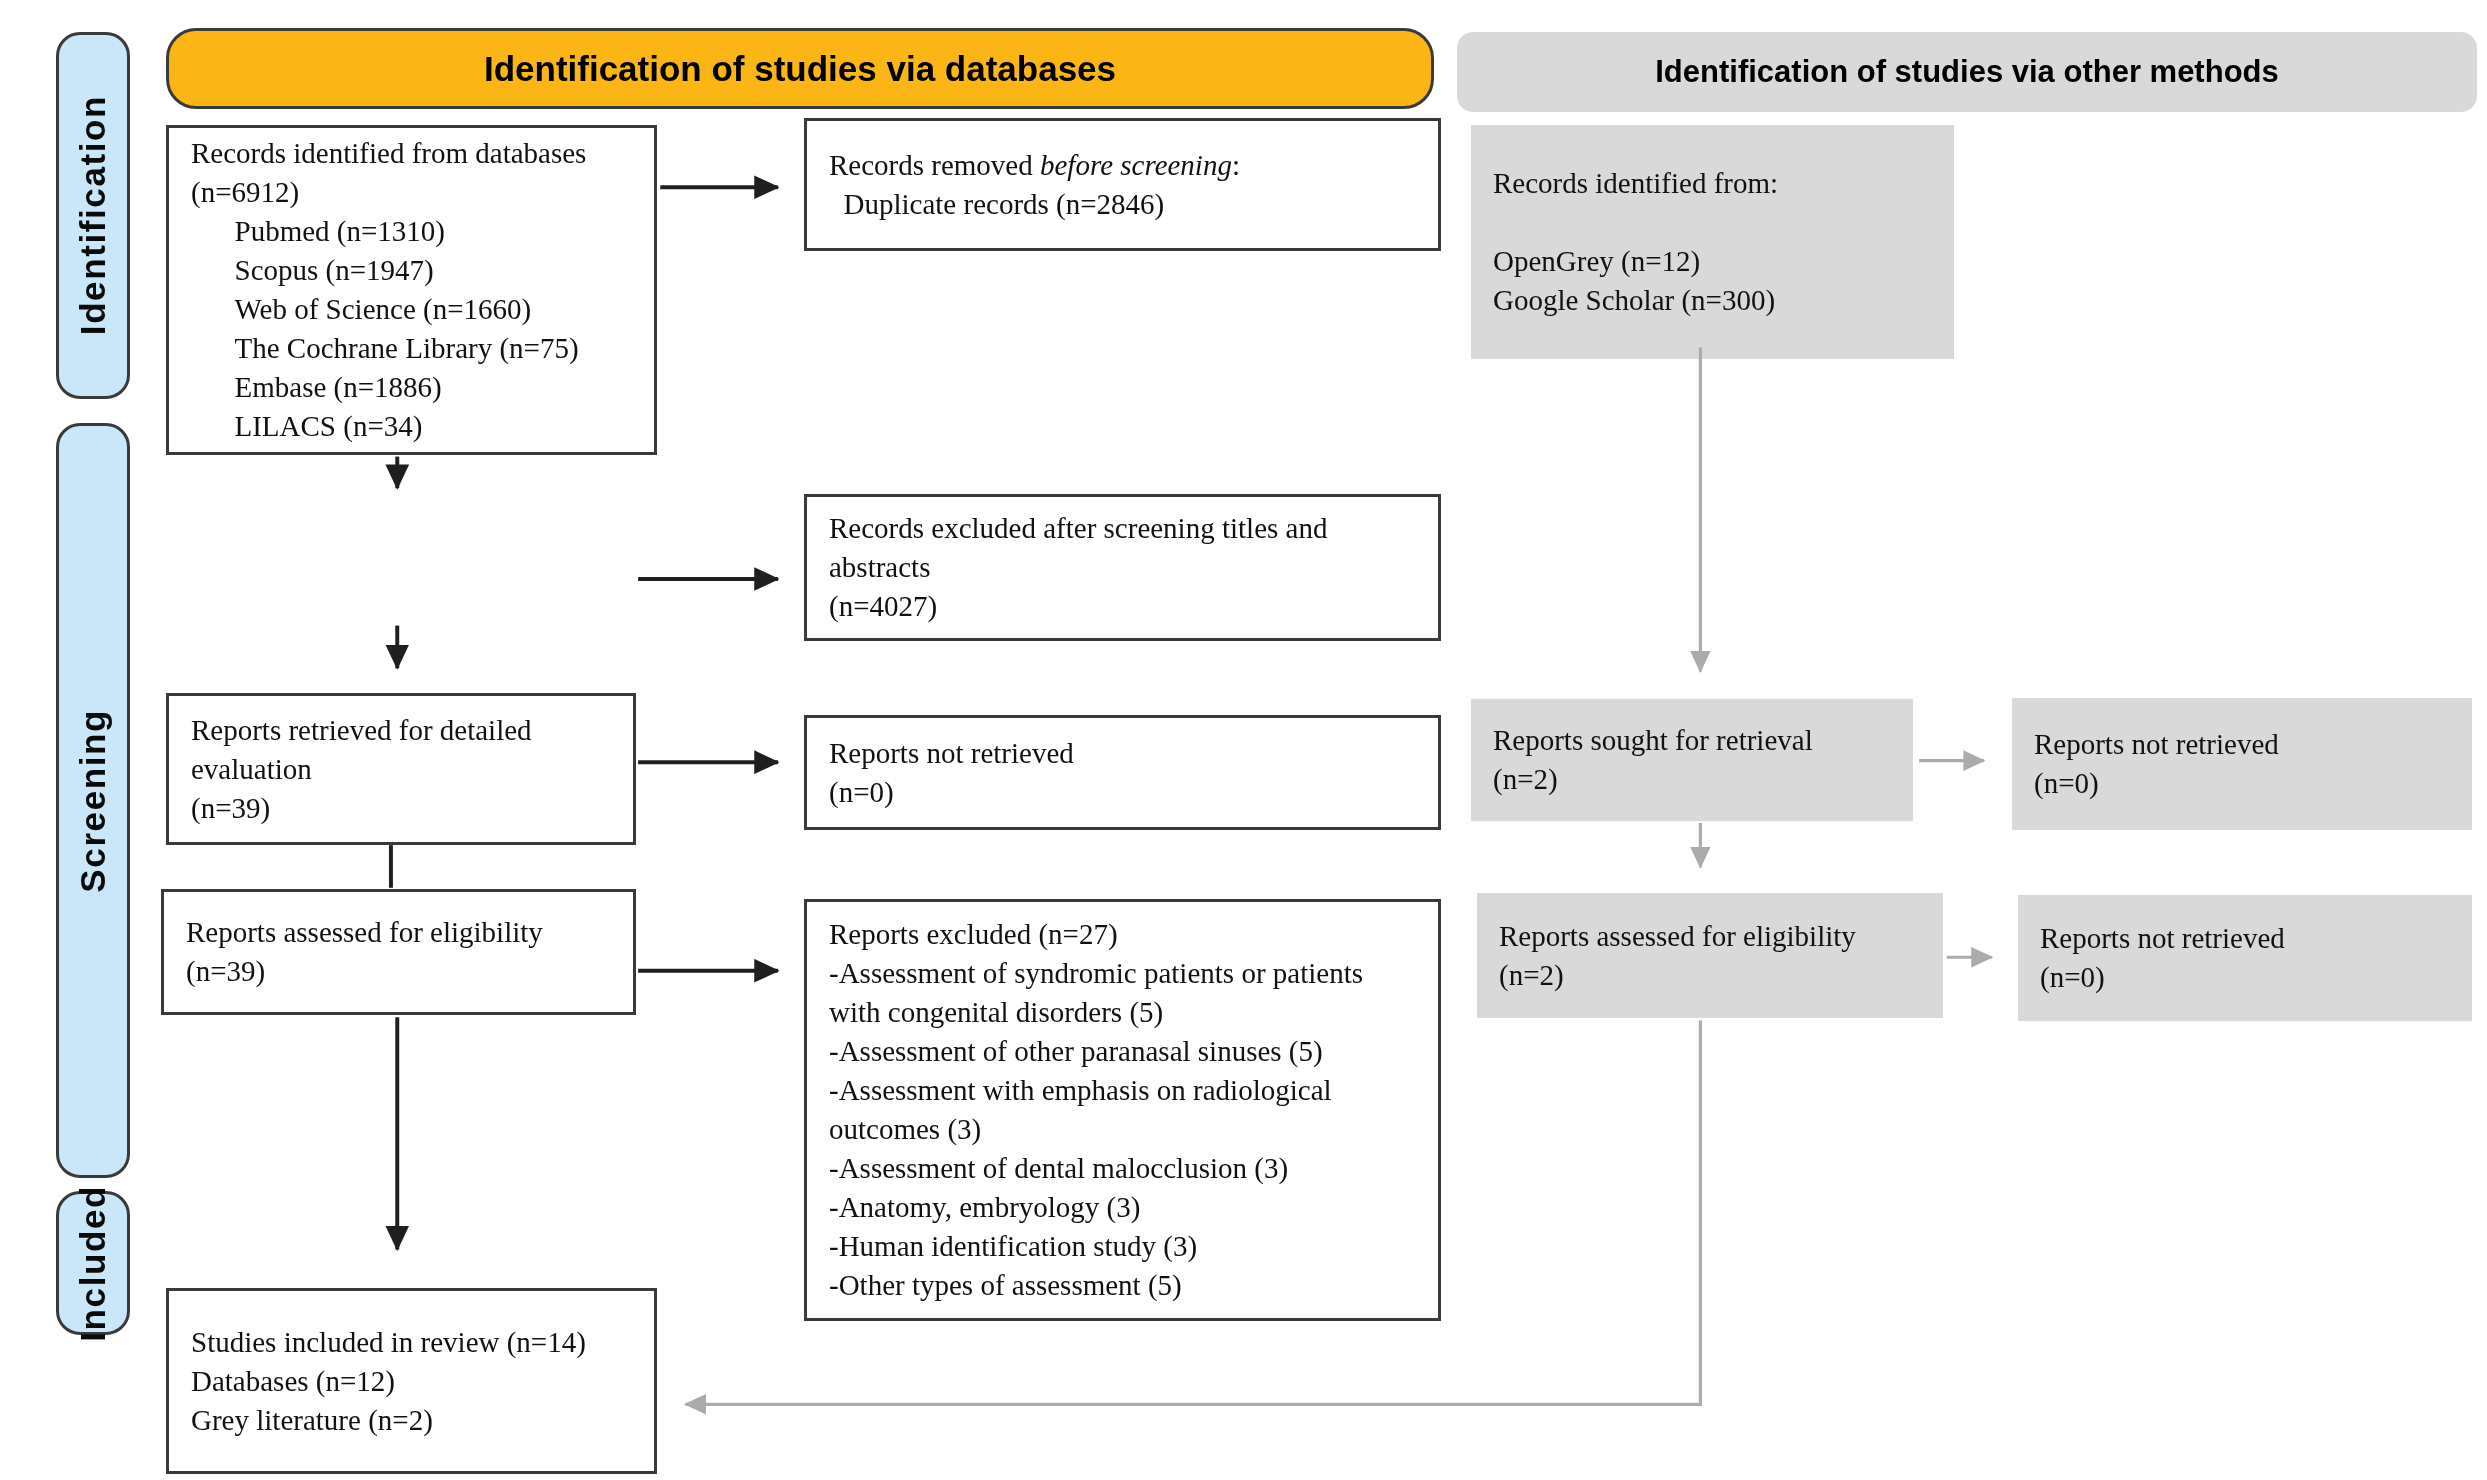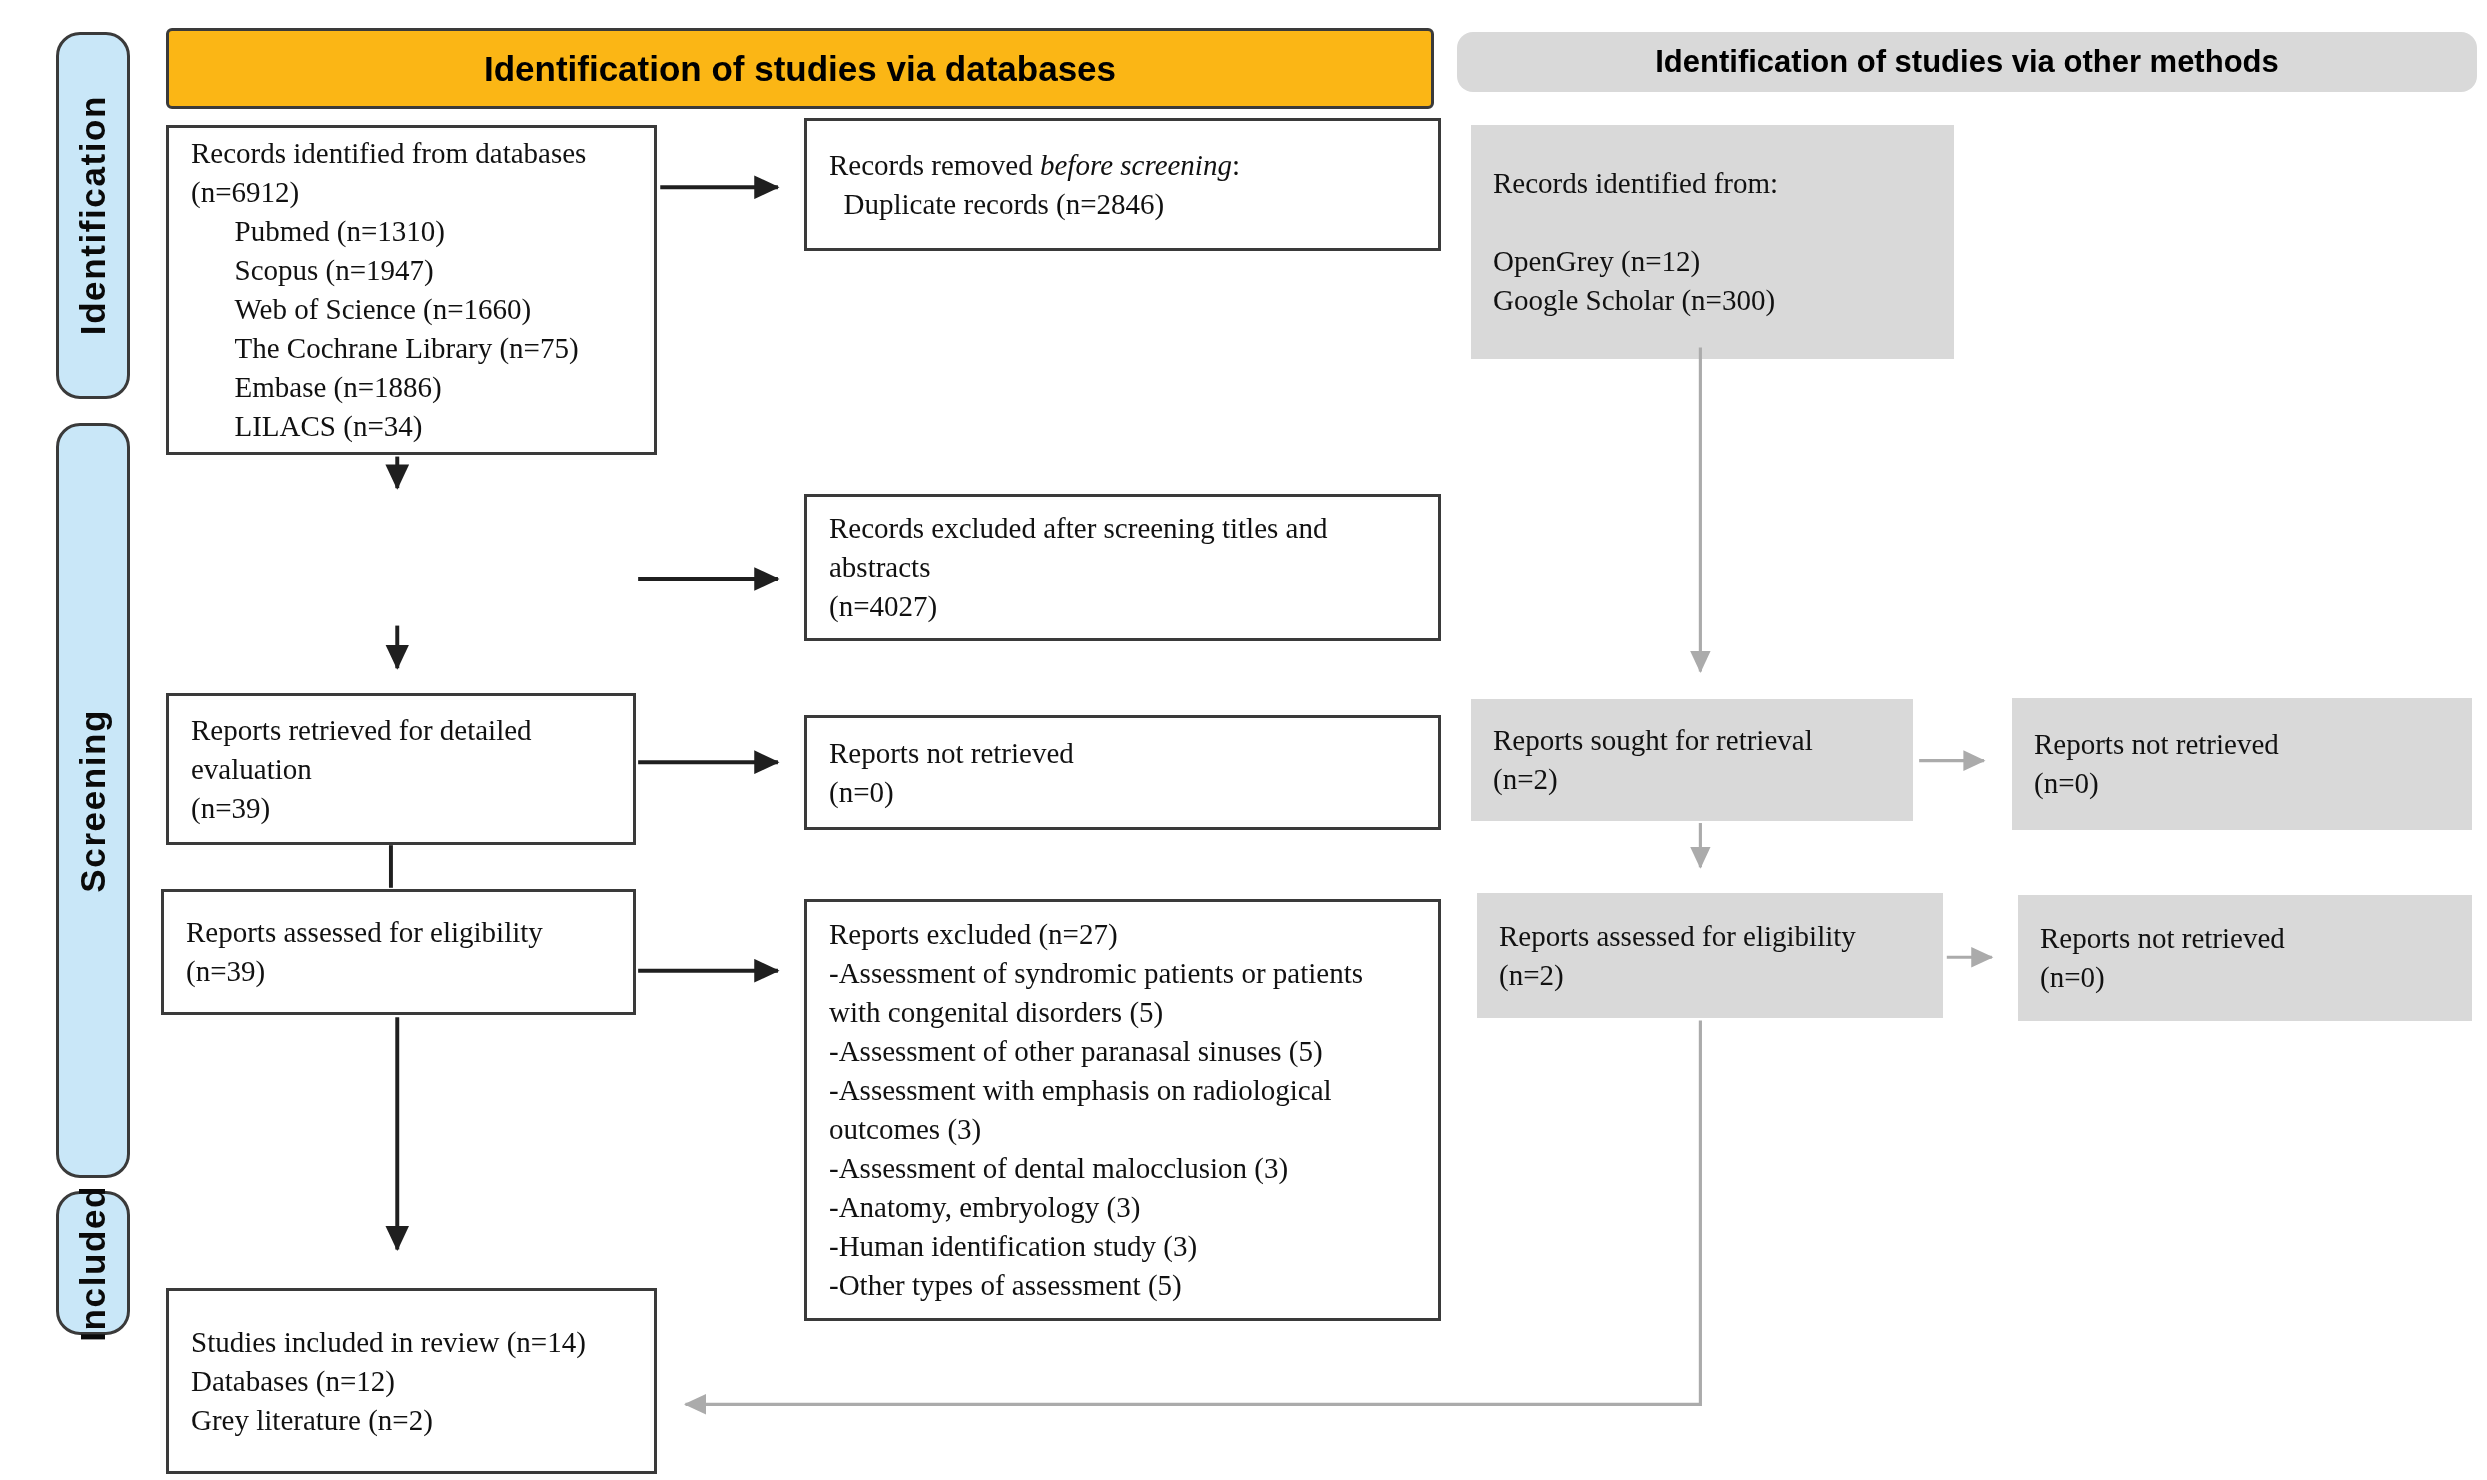--- a/index.html
+++ b/index.html
@@ -4,22 +4,22 @@
 <style>
   html,body{margin:0;padding:0;background:#ffffff;}
   #canvas{position:relative;width:2487px;height:1481px;background:#ffffff;overflow:hidden;
           font-family:"Liberation Serif","DejaVu Serif",serif;color:#111;}
 
   
   .hdr{position:absolute;display:flex;align-items:center;justify-content:center;
        font-family:"Liberation Sans","DejaVu Sans",sans-serif;font-weight:bold;color:#000;
        box-sizing:border-box;text-align:center;}
   #hdr-db{left:166px;top:28px;width:1268px;height:81px;background:#FBB615;
-          border:3.2px solid #3a3a3a;border-radius:6px;font-size:35px;}
-  #hdr-other{left:1457px;top:32px;width:1020px;height:60px;background:#D9D9D9;
+          border:3.2px solid #3a3a3a;border-radius:30px;font-size:35px;}
+  #hdr-other{left:1457px;top:32px;width:1020px;height:80px;background:#D9D9D9;
           border-radius:16px;font-size:31px;}
 
   
   .vbar{position:absolute;left:56px;width:74px;background:#C9E7F8;border:3.2px solid #3a3a3a;
         border-radius:24px;display:flex;align-items:center;justify-content:center;box-sizing:border-box;}
   .vbar .vtxt{writing-mode:vertical-rl;transform:rotate(180deg);
         font-family:"Liberation Sans","DejaVu Sans",sans-serif;font-weight:bold;
         font-size:35px;letter-spacing:1.6px;color:#0a0a0a;white-space:nowrap;}
   #bar-identification{top:32px;height:367px;}
   #bar-screening{top:423px;height:755px;}

